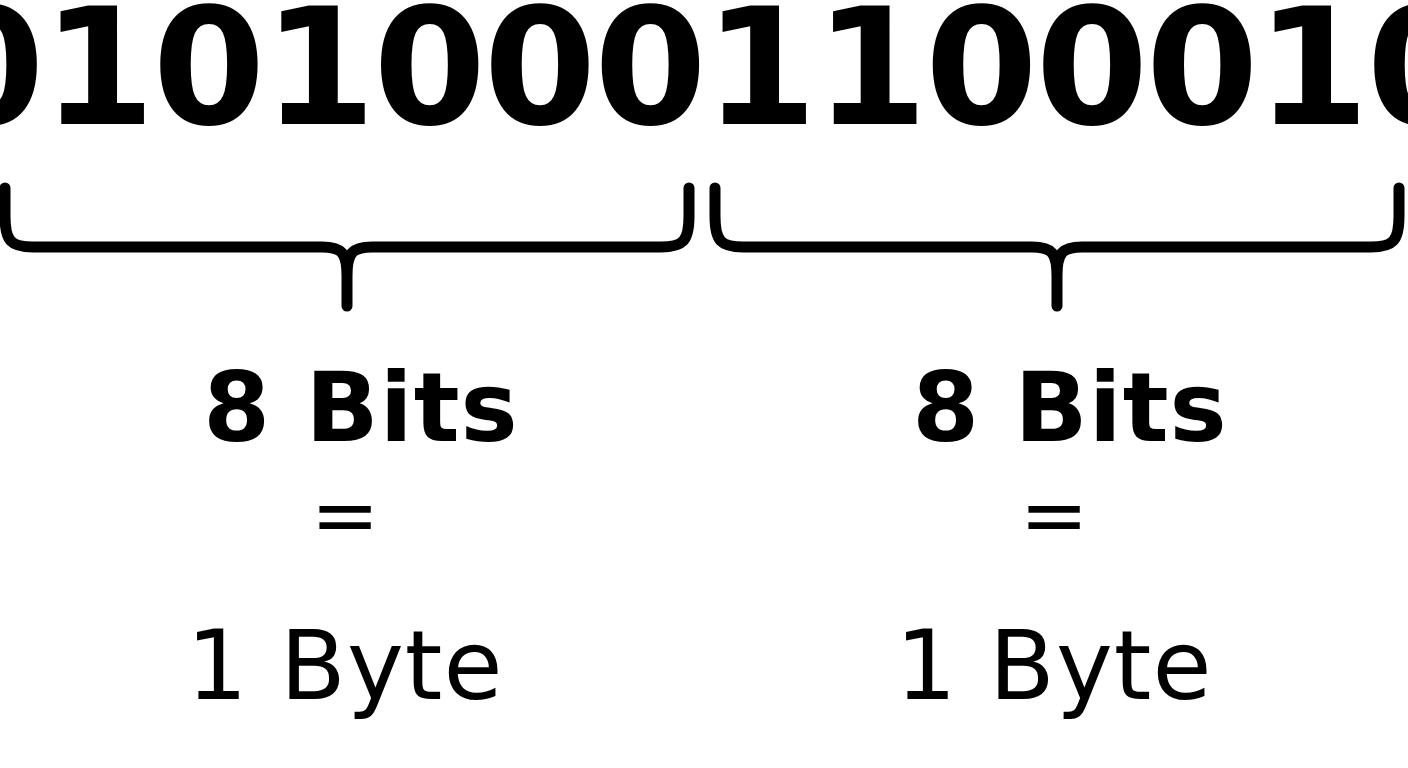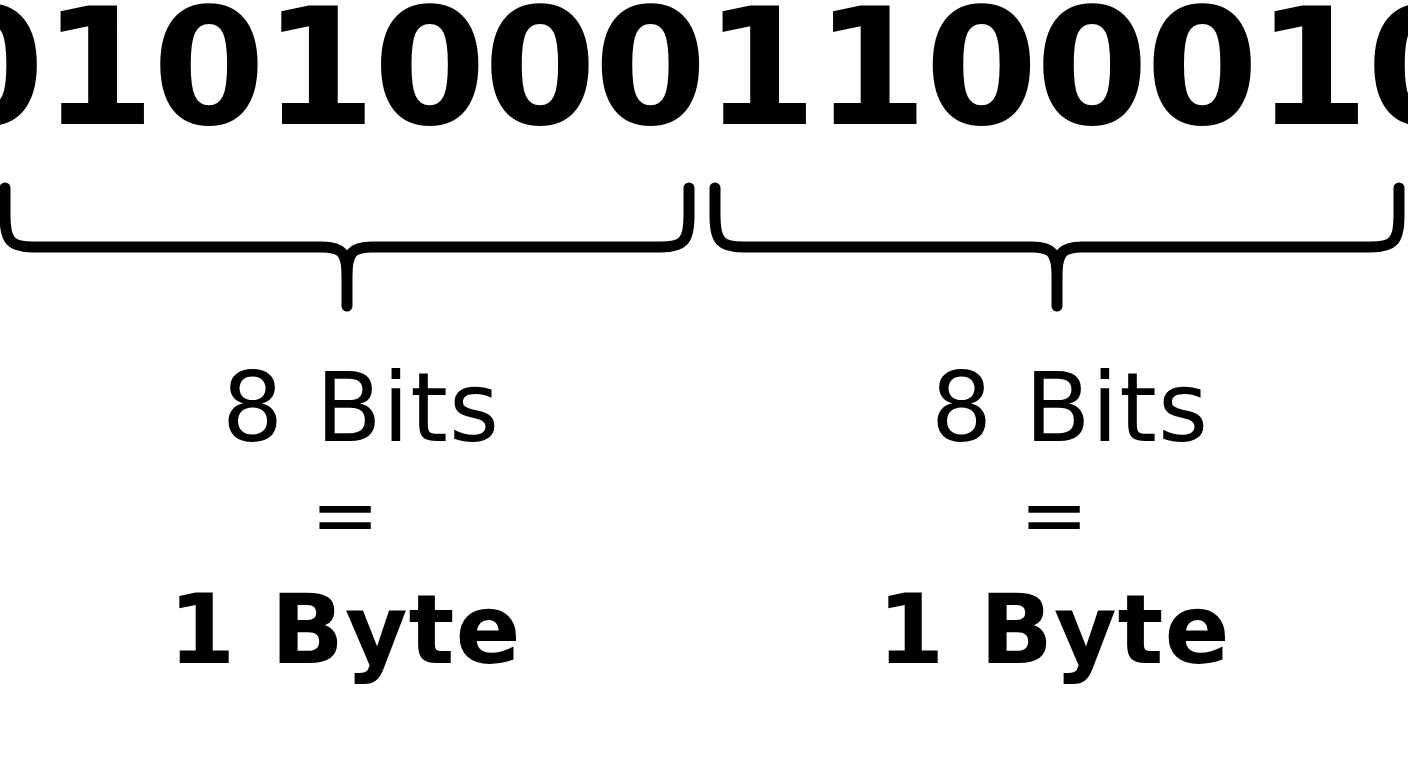--- a/index.html
+++ b/index.html
@@ -73,41 +73,41 @@
     align-items: center;
     transform: translateX(-5px);
   }
   .label-group.right .lg-inner {
     transform: translateX(-4px);
   }
 
   .bits-label {
     font-family: "DejaVu Sans", sans-serif;
     font-size: 96px;
-    font-weight: 400;
+    font-weight: 700;
     line-height: 1.0;
     letter-spacing: 1px;
     white-space: pre;
     margin-left: 32px;
   }
   .equals-label {
     font-family: "DejaVu Sans", sans-serif;
     font-size: 82px;
     font-weight: 400;
     line-height: 1.0;
     margin-top: 18px;
     white-space: pre;
   }
   .byte-label {
     font-family: "DejaVu Sans", sans-serif;
     font-size: 96px;
-    font-weight: 700;
+    font-weight: 400;
     line-height: 1.0;
     letter-spacing: 1px;
-    margin-top: 26px;
+    margin-top: 62px;
     white-space: pre;
   }
 </style>
 </head>
 <body>
 
 <div id="stage">
 
   <div class="binary-row">
     <div class="binary-text">0010100011000100</div>

